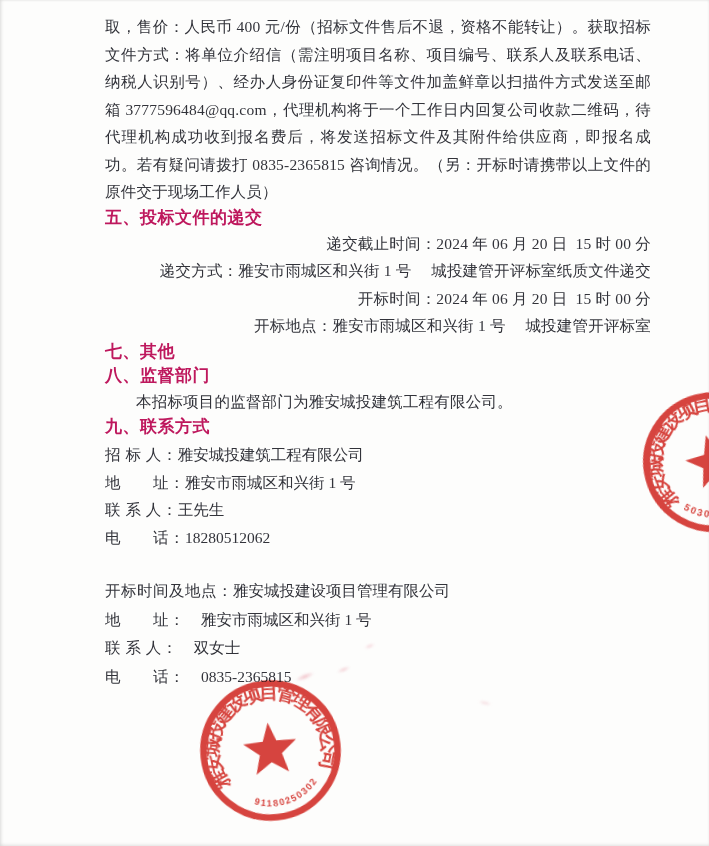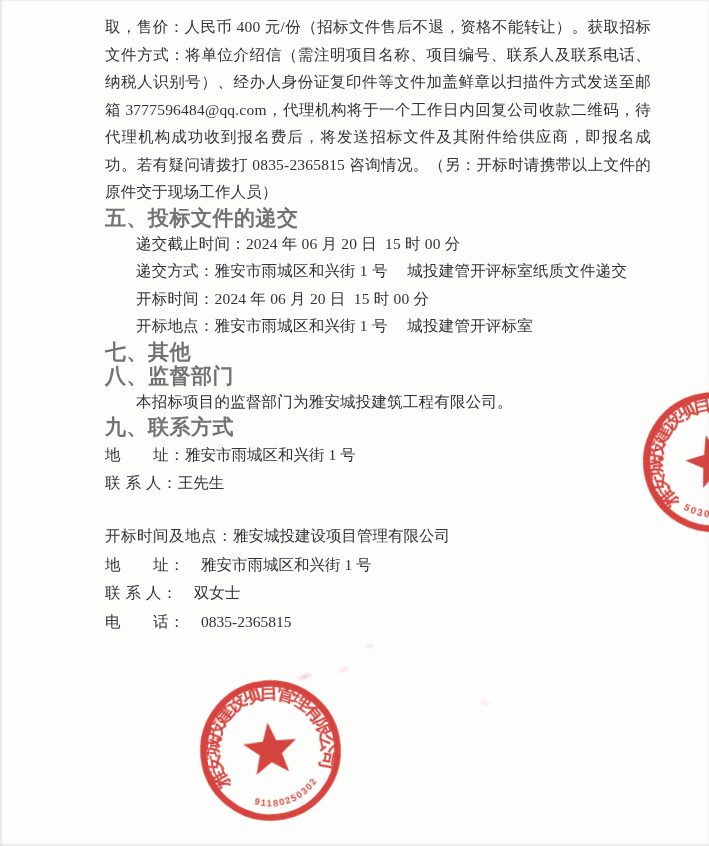--- a/index.html
+++ b/index.html
@@ -5,24 +5,24 @@
   html,body{margin:0;padding:0;background:#ffffff;}
   .page{
     position:relative;width:709px;height:846px;background:#fdfdfc;overflow:hidden;
     font-family:"Liberation Serif","DejaVu Serif",serif;color:#32333a;
     box-shadow:inset 2px 0 3px rgba(0,0,0,.07), inset 0 -2px 3px rgba(0,0,0,.06), inset 0 1px 2px rgba(0,0,0,.04);
   }
   .content{position:absolute;left:105px;top:13px;width:546px;}
   p{margin:0;}
   .body-text{font-size:15.5px;line-height:27.5px;text-align:justify;letter-spacing:.2px;}
   .intro{text-align:justify;}
-  .sub{text-indent:2em;text-align:left;white-space:pre-wrap;}
+  .sub{text-indent:2em;text-align:right;white-space:pre-wrap;}
   .para{text-indent:2em;}
   h2.sec{
-    margin:0;font-size:21px;line-height:24px;font-weight:bold;color:#737373;
+    margin:0;font-size:17px;line-height:24px;font-weight:bold;color:#be185d;
     font-family:"Liberation Sans","DejaVu Sans",sans-serif;letter-spacing:.5px;
   }
   .rows{margin-top:2px;}
   .row{font-size:15.5px;line-height:27.5px;white-space:pre-wrap;}
   .row .label{letter-spacing:.5px;}
   .agency-block{margin-top:26px;}
   .agency-block .row{line-height:28.6px;}
   
   .stamp{position:absolute;mix-blend-mode:multiply;opacity:.92;pointer-events:none;}
   .stamp svg{display:block;width:100%;height:100%;}
@@ -60,22 +60,24 @@
     <p class="body-text sub">开标地点：雅安市雨城区和兴街 1 号　 城投建管开评标室</p>
 
     <h2 class="sec">七、其他</h2>
 
     <h2 class="sec">八、监督部门</h2>
     <p class="body-text para">本招标项目的监督部门为雅安城投建筑工程有限公司。</p>
 
     <h2 class="sec">九、联系方式</h2>
 
     <div class="rows">
+      <div class="row"><span class="label">招 标 人：</span><span class="value">雅安城投建筑工程有限公司</span></div>
       <div class="row"><span class="label">地　　址：</span><span class="value">雅安市雨城区和兴街 1 号</span></div>
       <div class="row"><span class="label">联 系 人：</span><span class="value">王先生</span></div>
+      <div class="row"><span class="label">电　　话：</span><span class="value">18280512062</span></div>
     </div>
 
     <div class="rows agency-block">
       <div class="row"><span class="label">开标时间及地点：</span><span class="value">雅安城投建设项目管理有限公司</span></div>
       <div class="row"><span class="label">地　　址：　</span><span class="value">雅安市雨城区和兴街 1 号</span></div>
       <div class="row"><span class="label">联 系 人：　</span><span class="value">双女士</span></div>
       <div class="row"><span class="label">电　　话：　</span><span class="value">0835-2365815</span></div>
 
     </div>
   </div>

